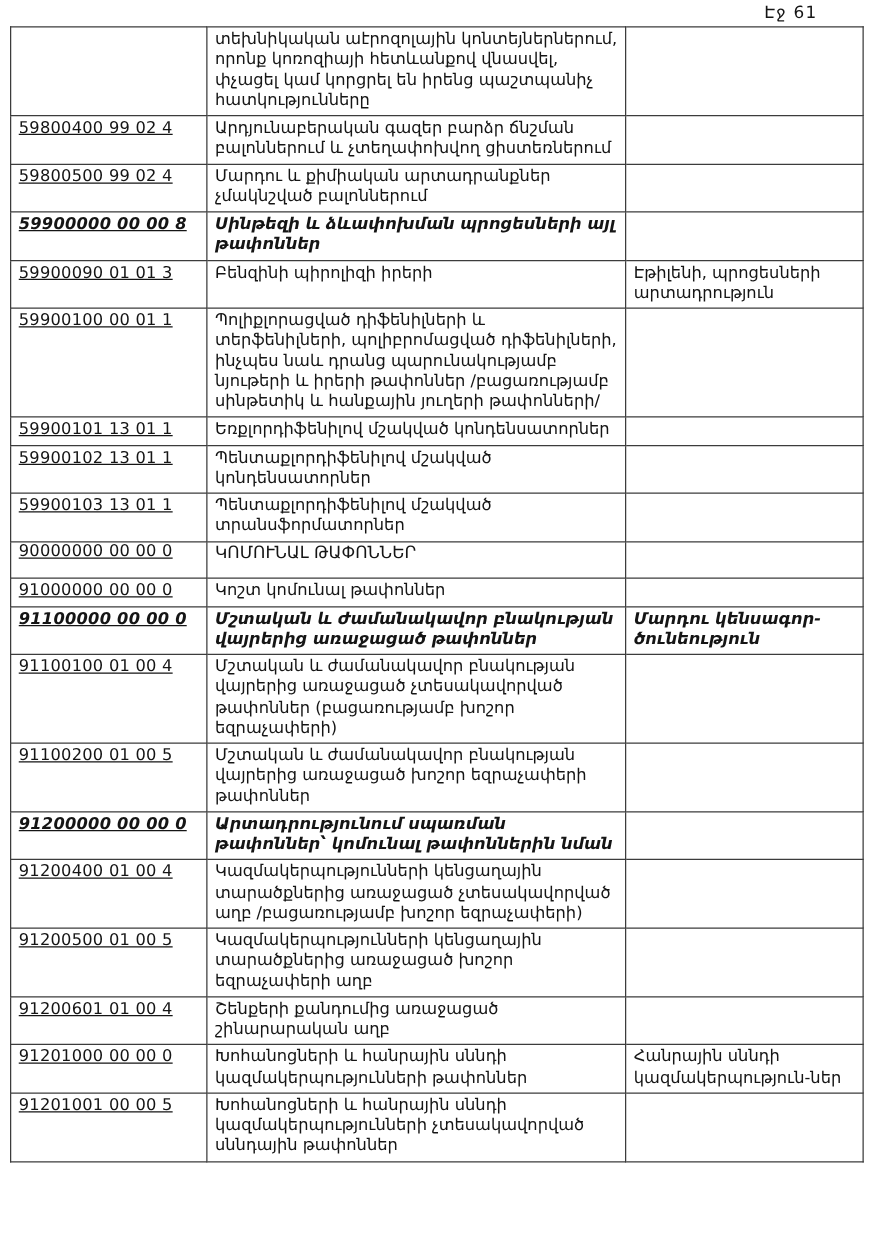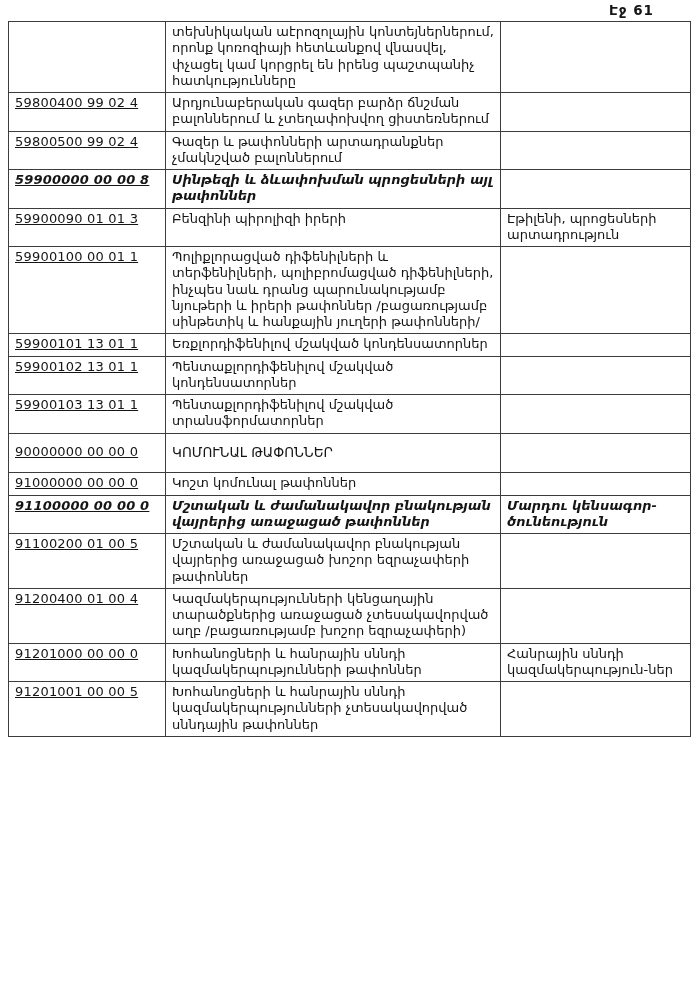--- a/index.html
+++ b/index.html
@@ -13,21 +13,21 @@
     height: 996px;
     font-family: "DejaVu Sans", sans-serif;
     color: #151515;
     overflow: hidden;
   }
   .page-header {
     position: absolute;
     top: 2px;
     right: 42px;
     font-size: 13.5px;
-    font-weight: bold;
+    font-weight: normal;
     letter-spacing: 1px;
   }
   table.waste-table {
     position: absolute;
     left: 8px;
     top: 21px;
     width: 682px;
     border-collapse: collapse;
     table-layout: fixed;
   }
@@ -38,21 +38,21 @@
     font-size: 13px;
     line-height: 1.25;
     word-wrap: break-word;
   }
   td.code-col { white-space: nowrap; letter-spacing: 0.2px; text-decoration: underline; }
   tr.style-group td {
     font-style: italic;
     font-weight: bold;
   }
   tr.style-section td {
-    padding-top: 10px;
+    padding-top: 0;
     padding-bottom: 12px;
     font-size: 13.5px;
   }
   tr.style-section td.code-col { font-size: 13px; font-weight: normal; }
 </style>
 </head>
 <body>
 
 <div class="page-header">Էջ 61</div>
 
@@ -68,21 +68,21 @@
     <td class="desc-col">տեխնիկական աէրոզոլային կոնտեյներներում, որոնք կոռոզիայի հետևանքով վնասվել, փչացել կամ կորցրել են իրենց պաշտպանիչ հատկությունները</td>
     <td class="note-col"></td>
   </tr>
       <tr class="style-normal">
     <td class="code-col">59800400 99 02 4</td>
     <td class="desc-col">Արդյունաբերական գազեր բարձր ճնշման բալոններում և չտեղափոխվող ցիստեռներում</td>
     <td class="note-col"></td>
   </tr>
       <tr class="style-normal">
     <td class="code-col">59800500 99 02 4</td>
-    <td class="desc-col">Գազեր և թափոնների արտադրանքներ չմակնշված բալոններում</td>
+    <td class="desc-col">Մարդու և քիմիական արտադրանքներ չմակնշված բալոններում</td>
     <td class="note-col"></td>
   </tr>
       <tr class="style-group">
     <td class="code-col">59900000 00 00 8</td>
     <td class="desc-col">Սինթեզի և ձևափոխման  պրոցեսների այլ թափոններ</td>
     <td class="note-col"></td>
   </tr>
       <tr class="style-normal">
     <td class="code-col">59900090 01 01 3</td>
     <td class="desc-col">Բենզինի պիրոլիզի իրերի</td>
@@ -117,27 +117,47 @@
     <td class="code-col">91000000 00 00 0</td>
     <td class="desc-col">Կոշտ կոմունալ թափոններ</td>
     <td class="note-col"></td>
   </tr>
       <tr class="style-group">
     <td class="code-col">91100000 00 00 0</td>
     <td class="desc-col">Մշտական և ժամանակավոր բնակության վայրերից առաջացած թափոններ</td>
     <td class="note-col">Մարդու կենսագոր-ծունեություն</td>
   </tr>
       <tr class="style-normal">
+    <td class="code-col">91100100 01 00 4</td>
+    <td class="desc-col">Մշտական և ժամանակավոր բնակության վայրերից առաջացած չտեսակավորված թափոններ (բացառությամբ խոշոր եզրաչափերի)</td>
+    <td class="note-col"></td>
+  </tr>
+      <tr class="style-normal">
     <td class="code-col">91100200 01 00 5</td>
     <td class="desc-col">Մշտական և ժամանակավոր բնակության վայրերից առաջացած խոշոր եզրաչափերի թափոններ</td>
+    <td class="note-col"></td>
+  </tr>
+      <tr class="style-group">
+    <td class="code-col">91200000 00 00 0</td>
+    <td class="desc-col">Արտադրությունում սպառման թափոններ՝ կոմունալ թափոններին նման</td>
     <td class="note-col"></td>
   </tr>
       <tr class="style-normal">
     <td class="code-col">91200400 01 00 4</td>
     <td class="desc-col">Կազմակերպությունների կենցաղային տարածքներից առաջացած չտեսակավորված աղբ /բացառությամբ խոշոր եզրաչափերի)</td>
+    <td class="note-col"></td>
+  </tr>
+      <tr class="style-normal">
+    <td class="code-col">91200500 01 00 5</td>
+    <td class="desc-col">Կազմակերպությունների կենցաղային տարածքներից առաջացած խոշոր եզրաչափերի աղբ</td>
+    <td class="note-col"></td>
+  </tr>
+      <tr class="style-normal">
+    <td class="code-col">91200601 01 00 4</td>
+    <td class="desc-col">Շենքերի քանդումից առաջացած շինարարական աղբ</td>
     <td class="note-col"></td>
   </tr>
       <tr class="style-normal">
     <td class="code-col">91201000 00 00 0</td>
     <td class="desc-col">Խոհանոցների և հանրային սննդի կազմակերպությունների թափոններ</td>
     <td class="note-col">Հանրային սննդի կազմակերպություն-ներ</td>
   </tr>
       <tr class="style-normal">
     <td class="code-col">91201001 00 00 5</td>
     <td class="desc-col">Խոհանոցների և հանրային սննդի կազմակերպությունների չտեսակավորված սննդային թափոններ</td>

